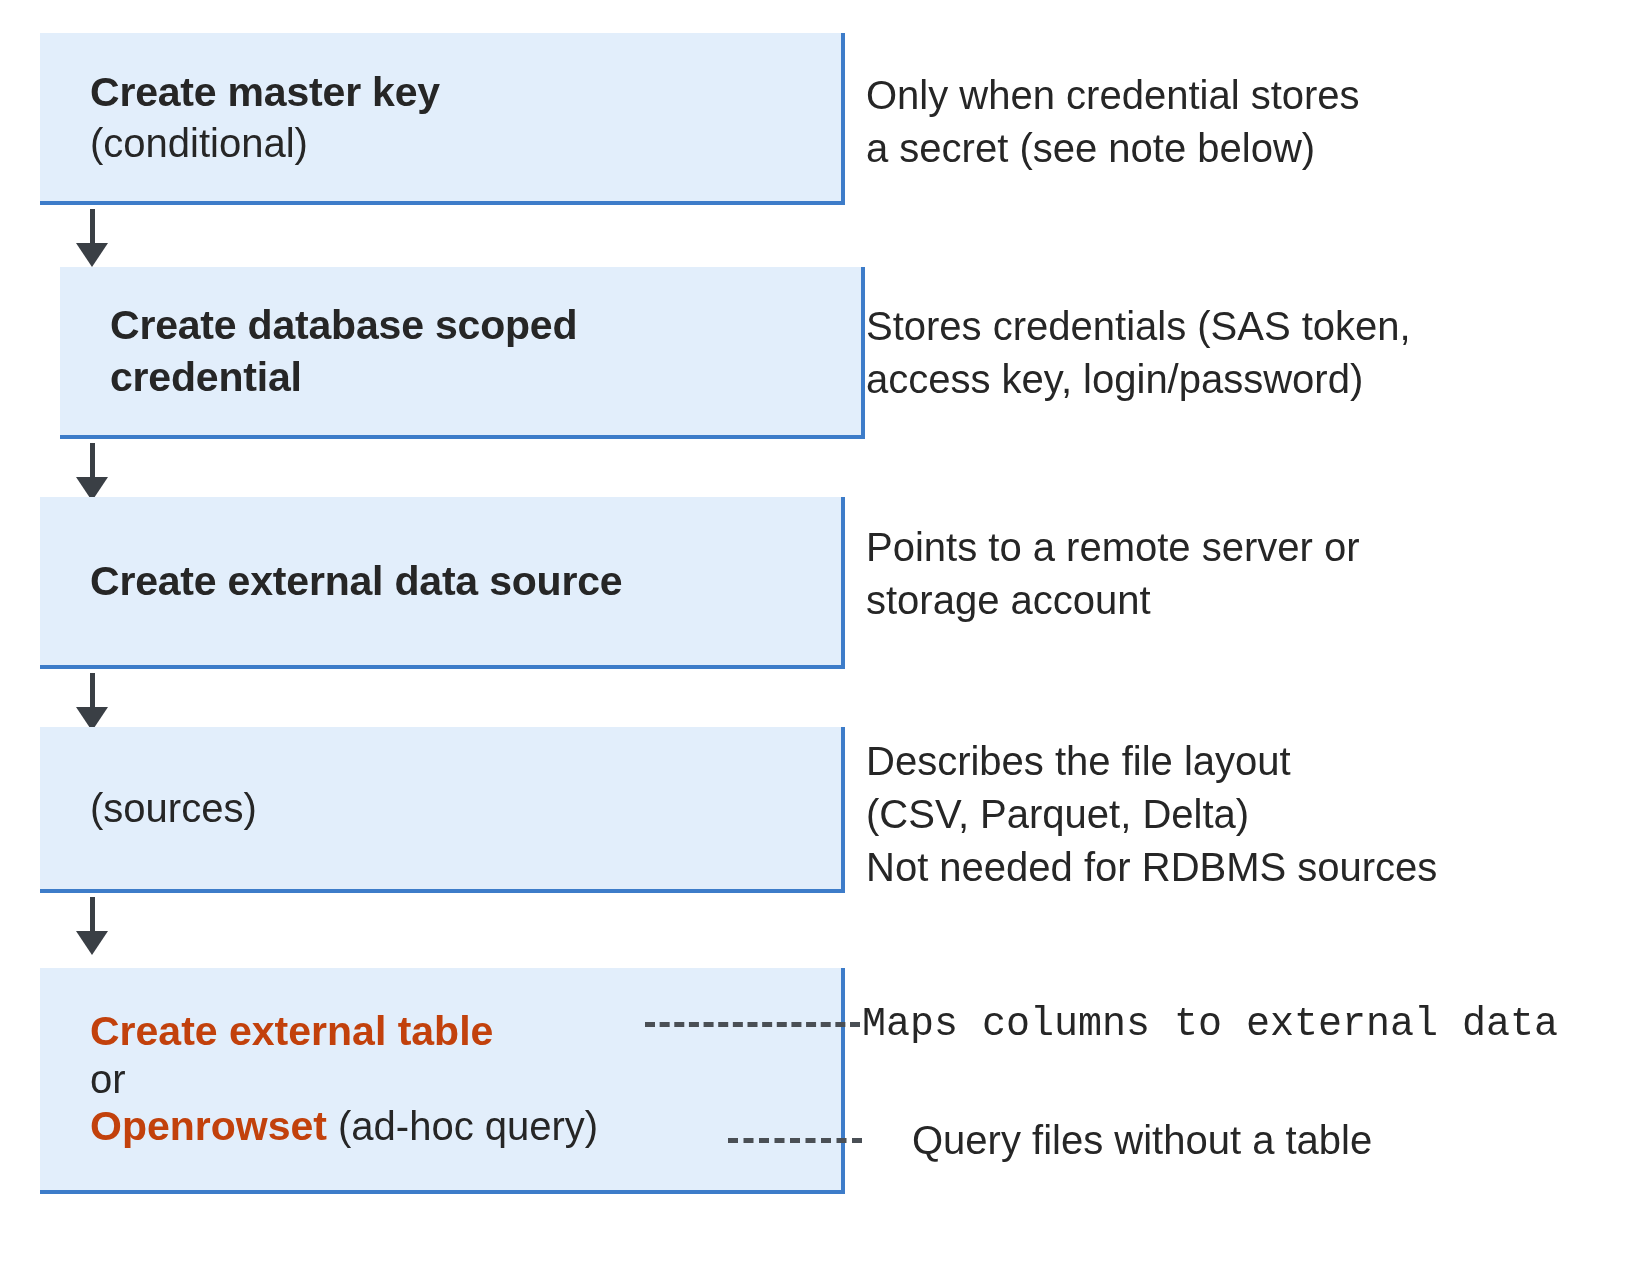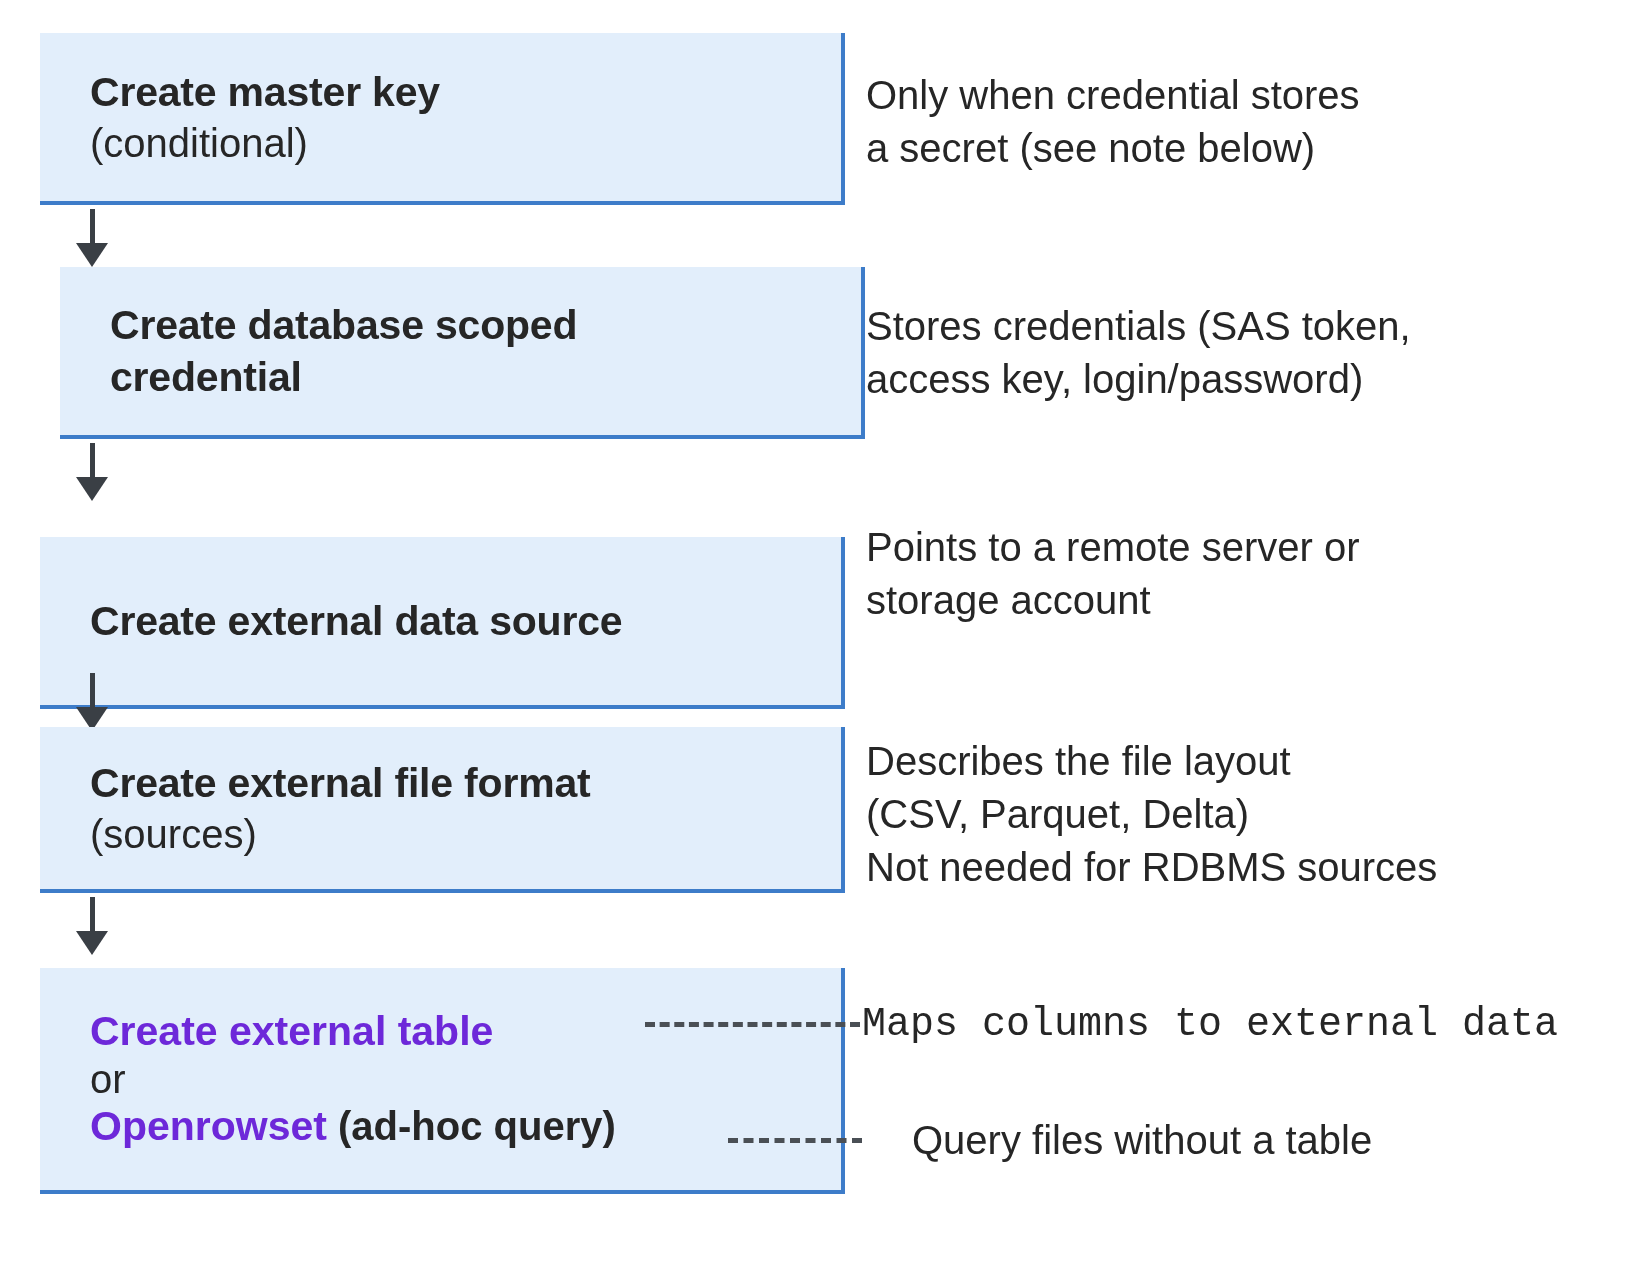--- a/index.html
+++ b/index.html
@@ -56,22 +56,22 @@
     color: #262626;
   }
 
   
   .alt-row {
     display: flex;
     align-items: center;
     white-space: nowrap;
   }
   .alt-label { display: inline-block; }
-  .alt-label .bold { font-weight: bold; font-size: 41px; color: #6d28d9; }
-  .alt-label .reg  { font-weight: bold; font-size: 40px; color: #262626; }
+  .alt-label .bold { font-weight: bold; font-size: 41px; color: #c2410c; }
+  .alt-label .reg  { font-weight: normal; font-size: 40px; color: #262626; }
   .or-word {
     font-weight: normal;
     font-size: 40px;
     line-height: 1.2;
     color: #262626;
   }
 
   
   .arrow {
     position: absolute;
@@ -141,37 +141,36 @@
     </div>
   </div>
   <div class="annotation" style="top:300px;">Stores credentials (SAS token,
 access key, login/password)</div>
 
   <div class="arrow" style="top:443px; height:58px;">
     <div class="shaft" style="height:38px;"></div>
     <div class="head" style="top:34px;"></div>
   </div>
 
-  <div class="step-box" style="top:497px; height:172px;margin-top:40px;">
+  <div class="step-box" style="top:497px; height:172px;">
     <div class="step-text">
       <div class="step-title">Create external data source</div>
       <div class="step-sub"></div>
     </div>
   </div>
   <div class="annotation" style="top:521px;">Points to a remote server or
 storage account</div>
 
   <div class="arrow" style="top:673px; height:58px;">
     <div class="shaft" style="height:38px;"></div>
     <div class="head" style="top:34px;"></div>
   </div>
 
   <div class="step-box" style="top:727px; height:166px;">
     <div class="step-text">
-      <div class="step-title">Create external file format</div>
       <div class="step-sub">(sources)</div>
     </div>
   </div>
   <div class="annotation" style="top:735px;">Describes the file layout
 (CSV, Parquet, Delta)
 Not needed for RDBMS sources</div>
 
   <div class="arrow" style="top:897px; height:58px;">
     <div class="shaft" style="height:38px;"></div>
     <div class="head" style="top:34px;"></div>

